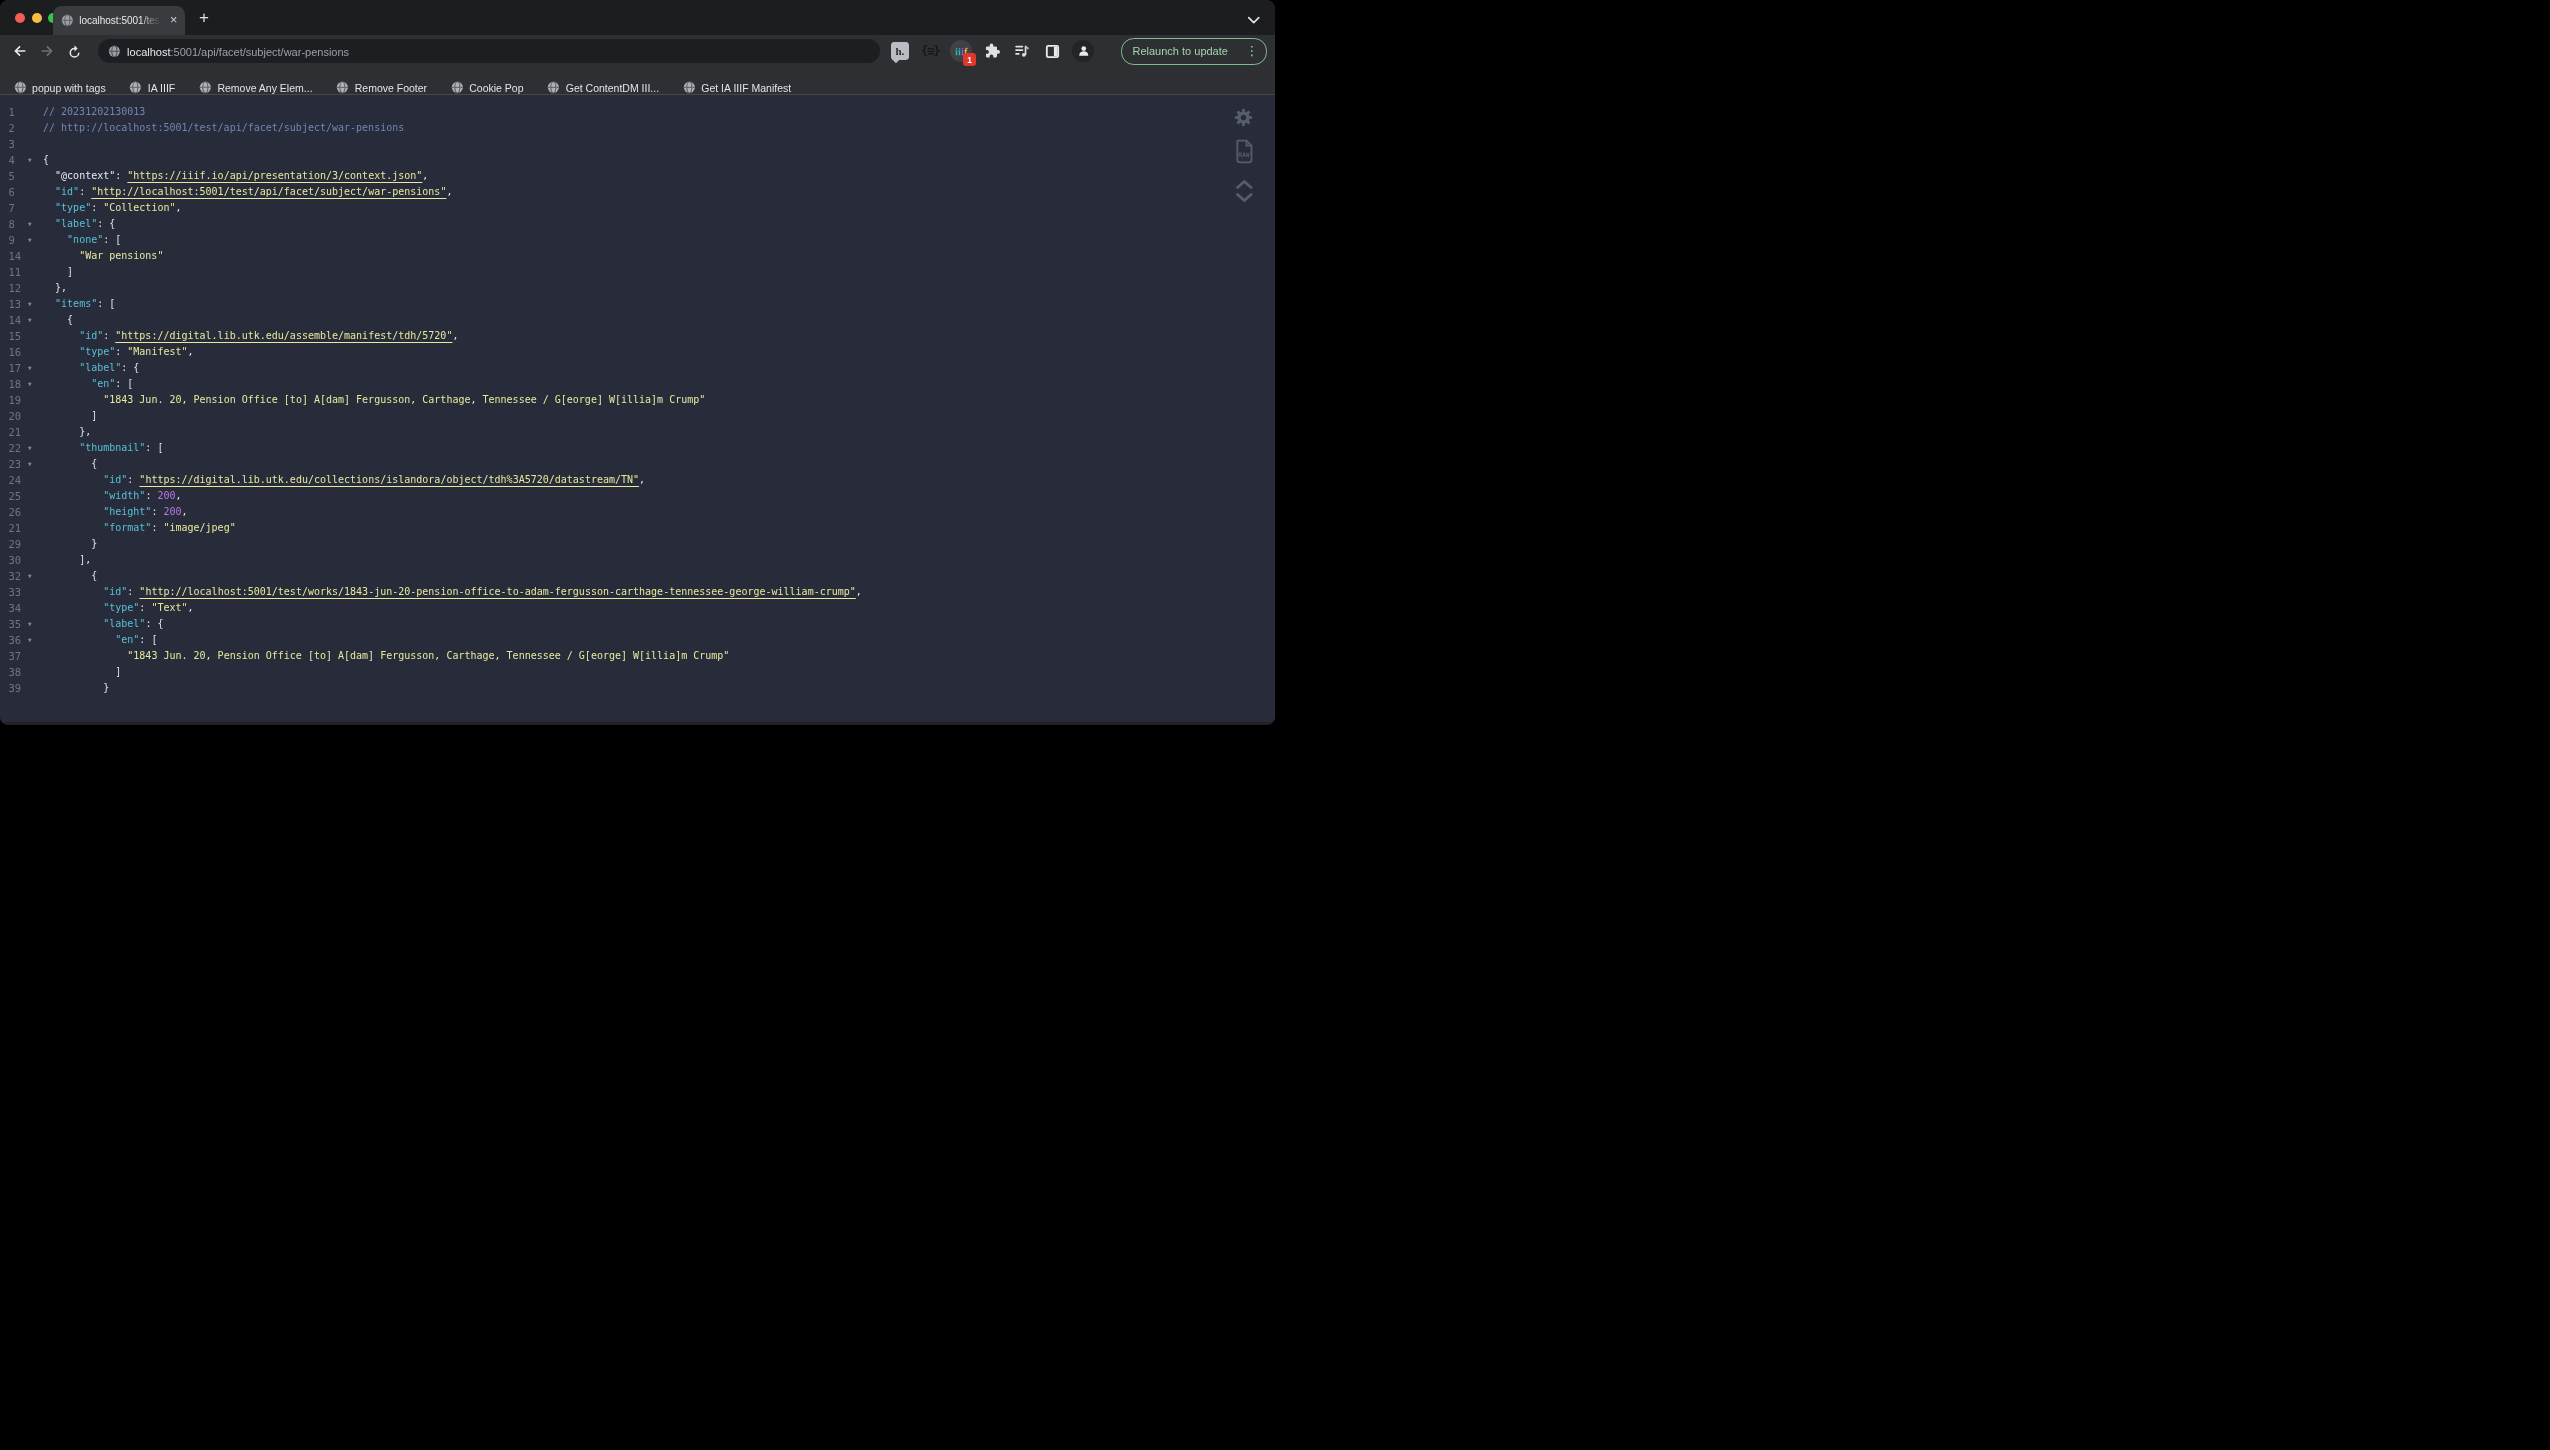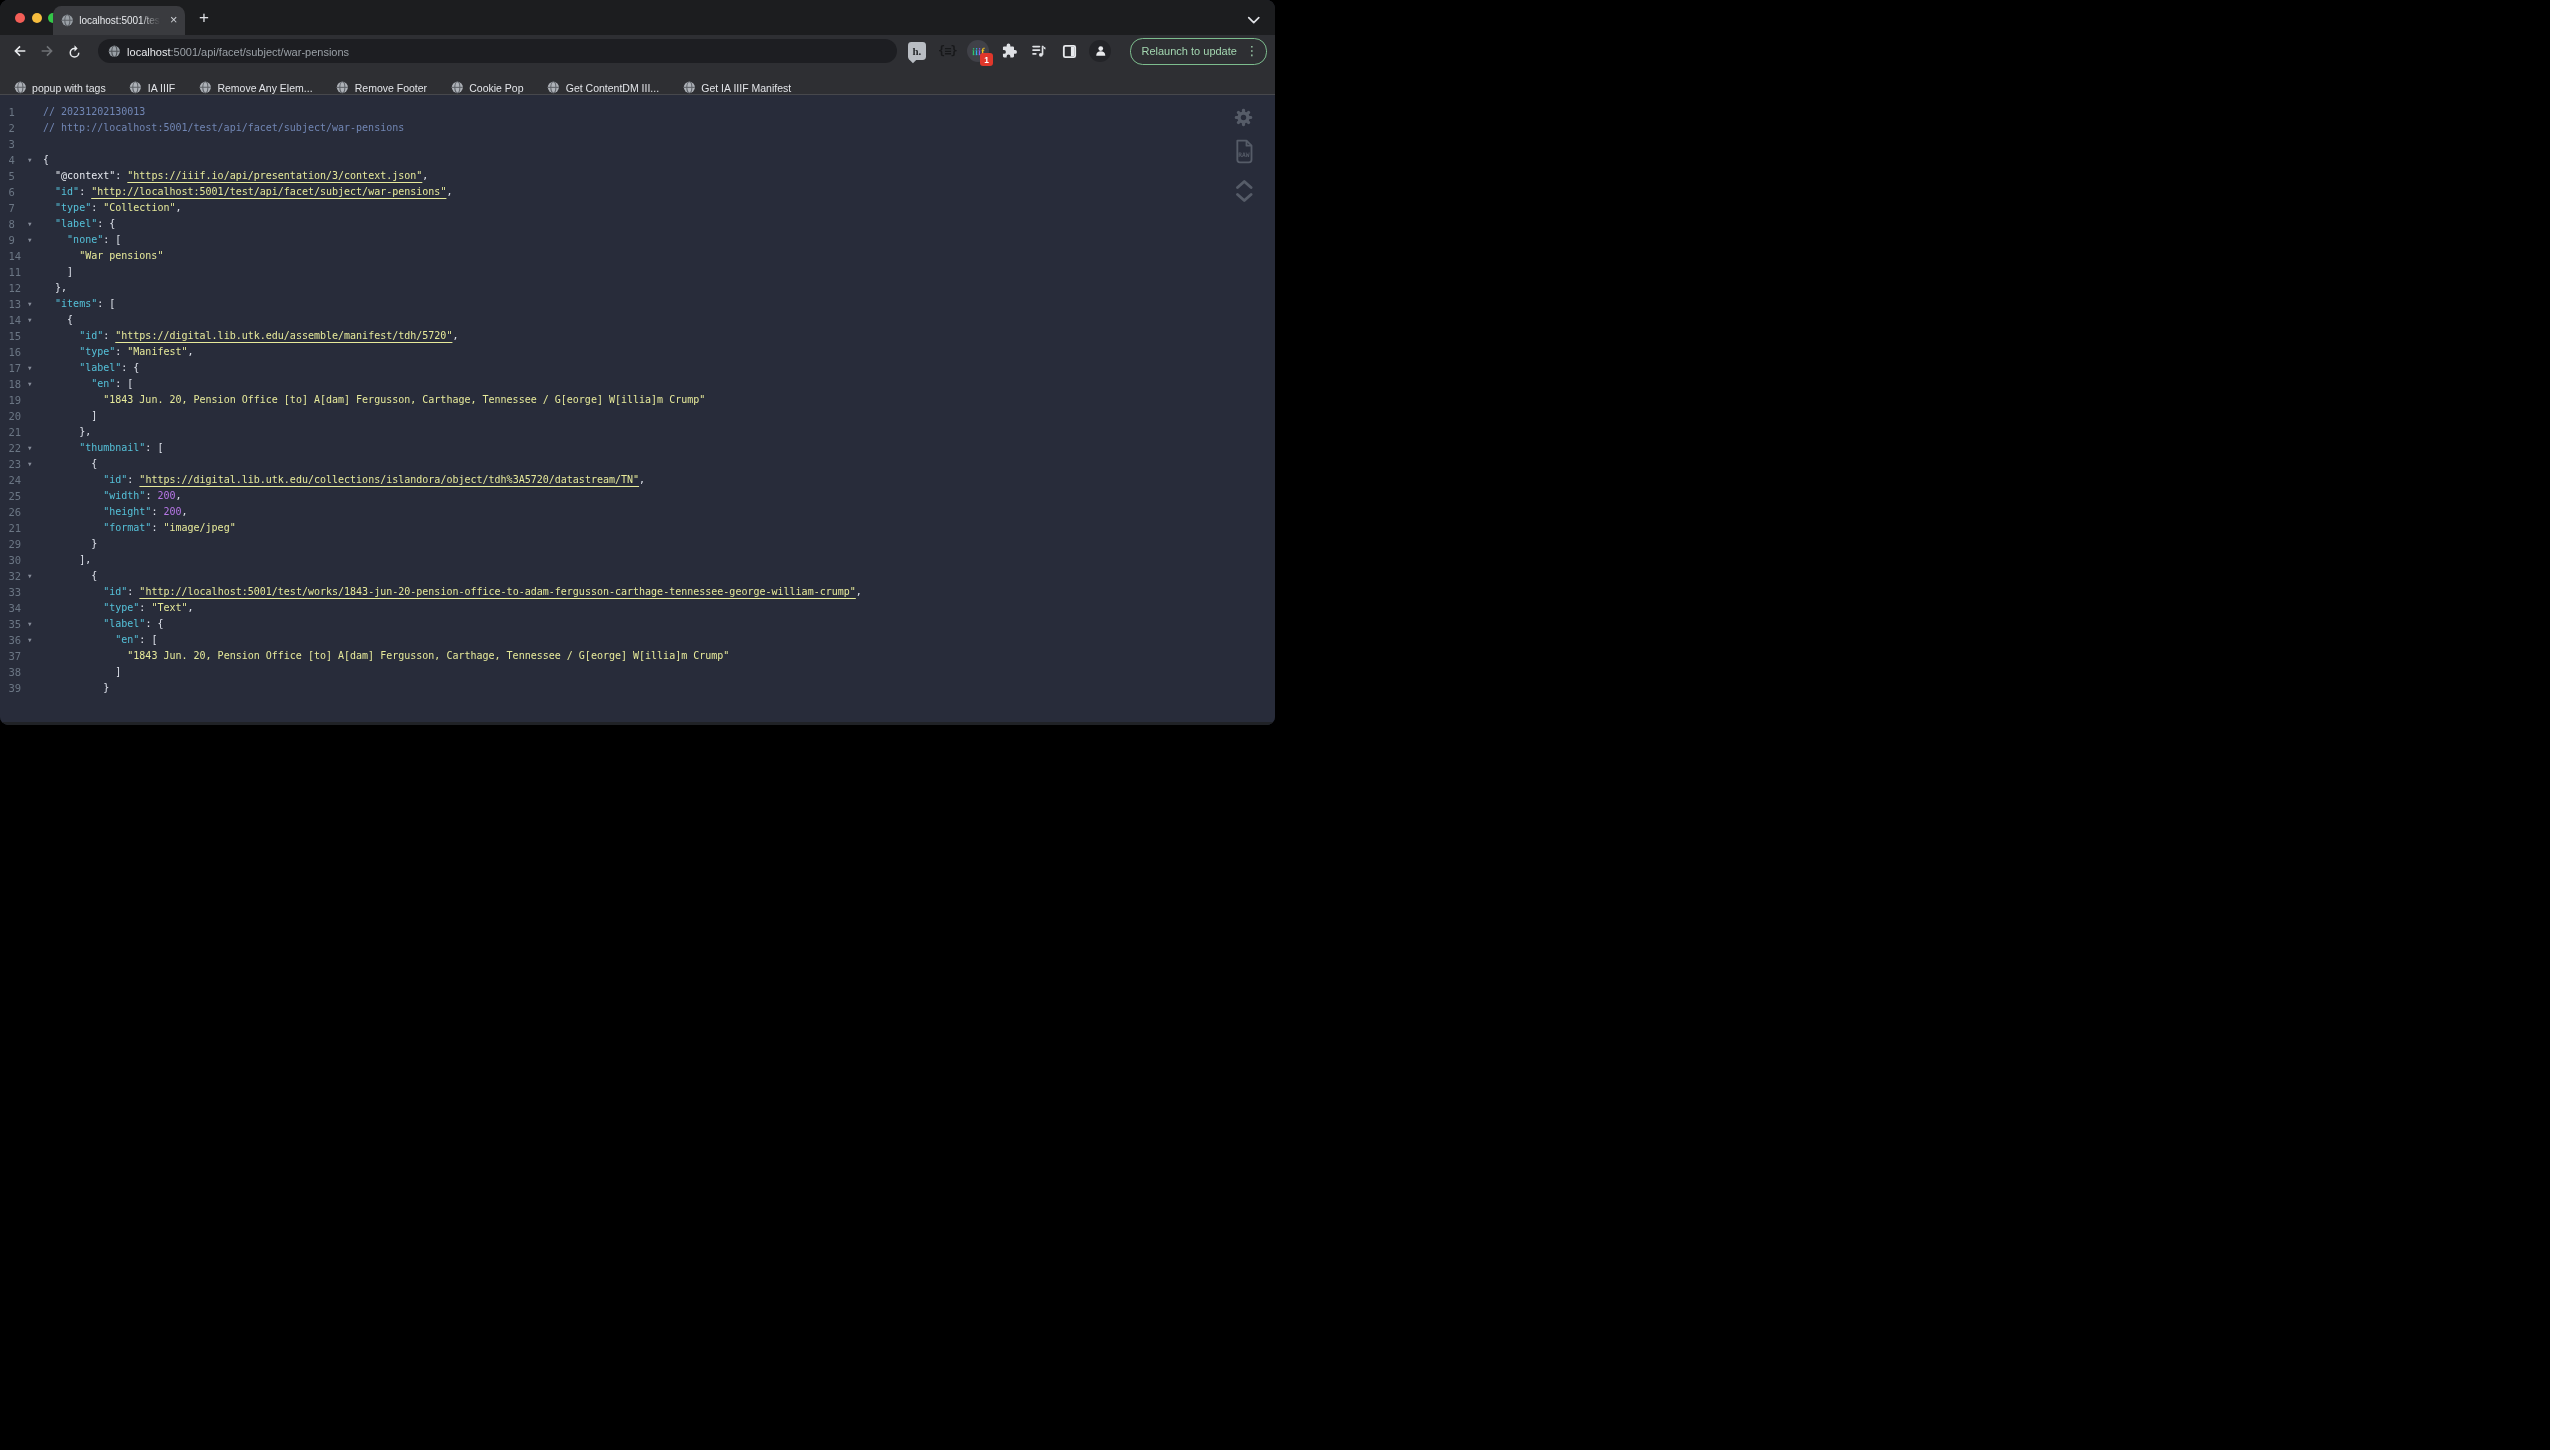--- a/index.html
+++ b/index.html
@@ -35,21 +35,21 @@
   .url-path{font-size:11px;color:var(--text-secondary)}
   .ext-area{display:flex;align-items:center;gap:7.6px;flex:none}
   .ext-btn{width:23px;height:23px;display:flex;align-items:center;justify-content:center;position:relative;cursor:pointer;flex:none}
   .hypo{width:18.6px;height:17.7px;background:#b9bdc3;border-radius:3.4px;position:relative;display:flex;align-items:center;justify-content:center;font-family:"Liberation Serif",serif;font-weight:bold;font-size:11px;color:#26282b}
   .hypo::after{content:"";position:absolute;left:2.5px;bottom:-2.5px;width:5.9px;height:5.9px;background:#b9bdc3;transform:rotate(45deg)}
   .braces{font-family:"DejaVu Sans Mono",monospace;font-weight:bold;font-size:11.8px;color:#17181a;letter-spacing:-0.8px}
   .iiif-circle{width:22px;height:22px;border-radius:50%;background:#404148;display:flex;align-items:center;justify-content:center;overflow:hidden}
   .iiif-circle b{font-size:10px;font-style:italic;transform:rotate(-8deg);letter-spacing:0;font-family:"Liberation Serif",serif}
   .badge{position:absolute;right:-3.4px;bottom:-3.4px;min-width:12.7px;height:12.7px;background:var(--badge-red);border-radius:3px;color:#fff;font-size:8.4px;font-weight:bold;display:flex;align-items:center;justify-content:center;padding:0 2.5px}
   .avatar{width:22px;height:22px;border-radius:50%;background:#232428;display:flex;align-items:center;justify-content:center}
-  .relaunch{height:27px;border:1.3px solid var(--accent-green-border);border-radius:12.7px;display:flex;align-items:center;gap:6px;padding:0 5px 0 11px;margin-left:10px;cursor:pointer;flex:none}
+  .relaunch{height:27px;border:1.3px solid var(--accent-green-border);border-radius:12.7px;display:flex;align-items:center;gap:15px;padding:0 5px 0 11px;margin-left:18px;cursor:pointer;flex:none}
   .relaunch-label{color:var(--accent-green);font-size:11px;white-space:nowrap}
   .kebab{color:var(--accent-green);font-size:12.7px;line-height:1;padding:0 2.5px}
 
   
   .bookmarks{height:28px;background:var(--chrome-toolbar);border-bottom:0.8px solid #47484c;display:flex;align-items:flex-end;gap:23.6px;padding:0 13.5px;flex:none}
   .bm-item{display:flex;align-items:center;gap:5.9px;cursor:pointer;flex:none}
   .bm-label{font-size:10.5px;color:#e2e4e8;white-space:nowrap}
 
   
   .content{flex:1;position:relative;background:var(--content-bg);overflow:hidden;padding-top:9.3px}

